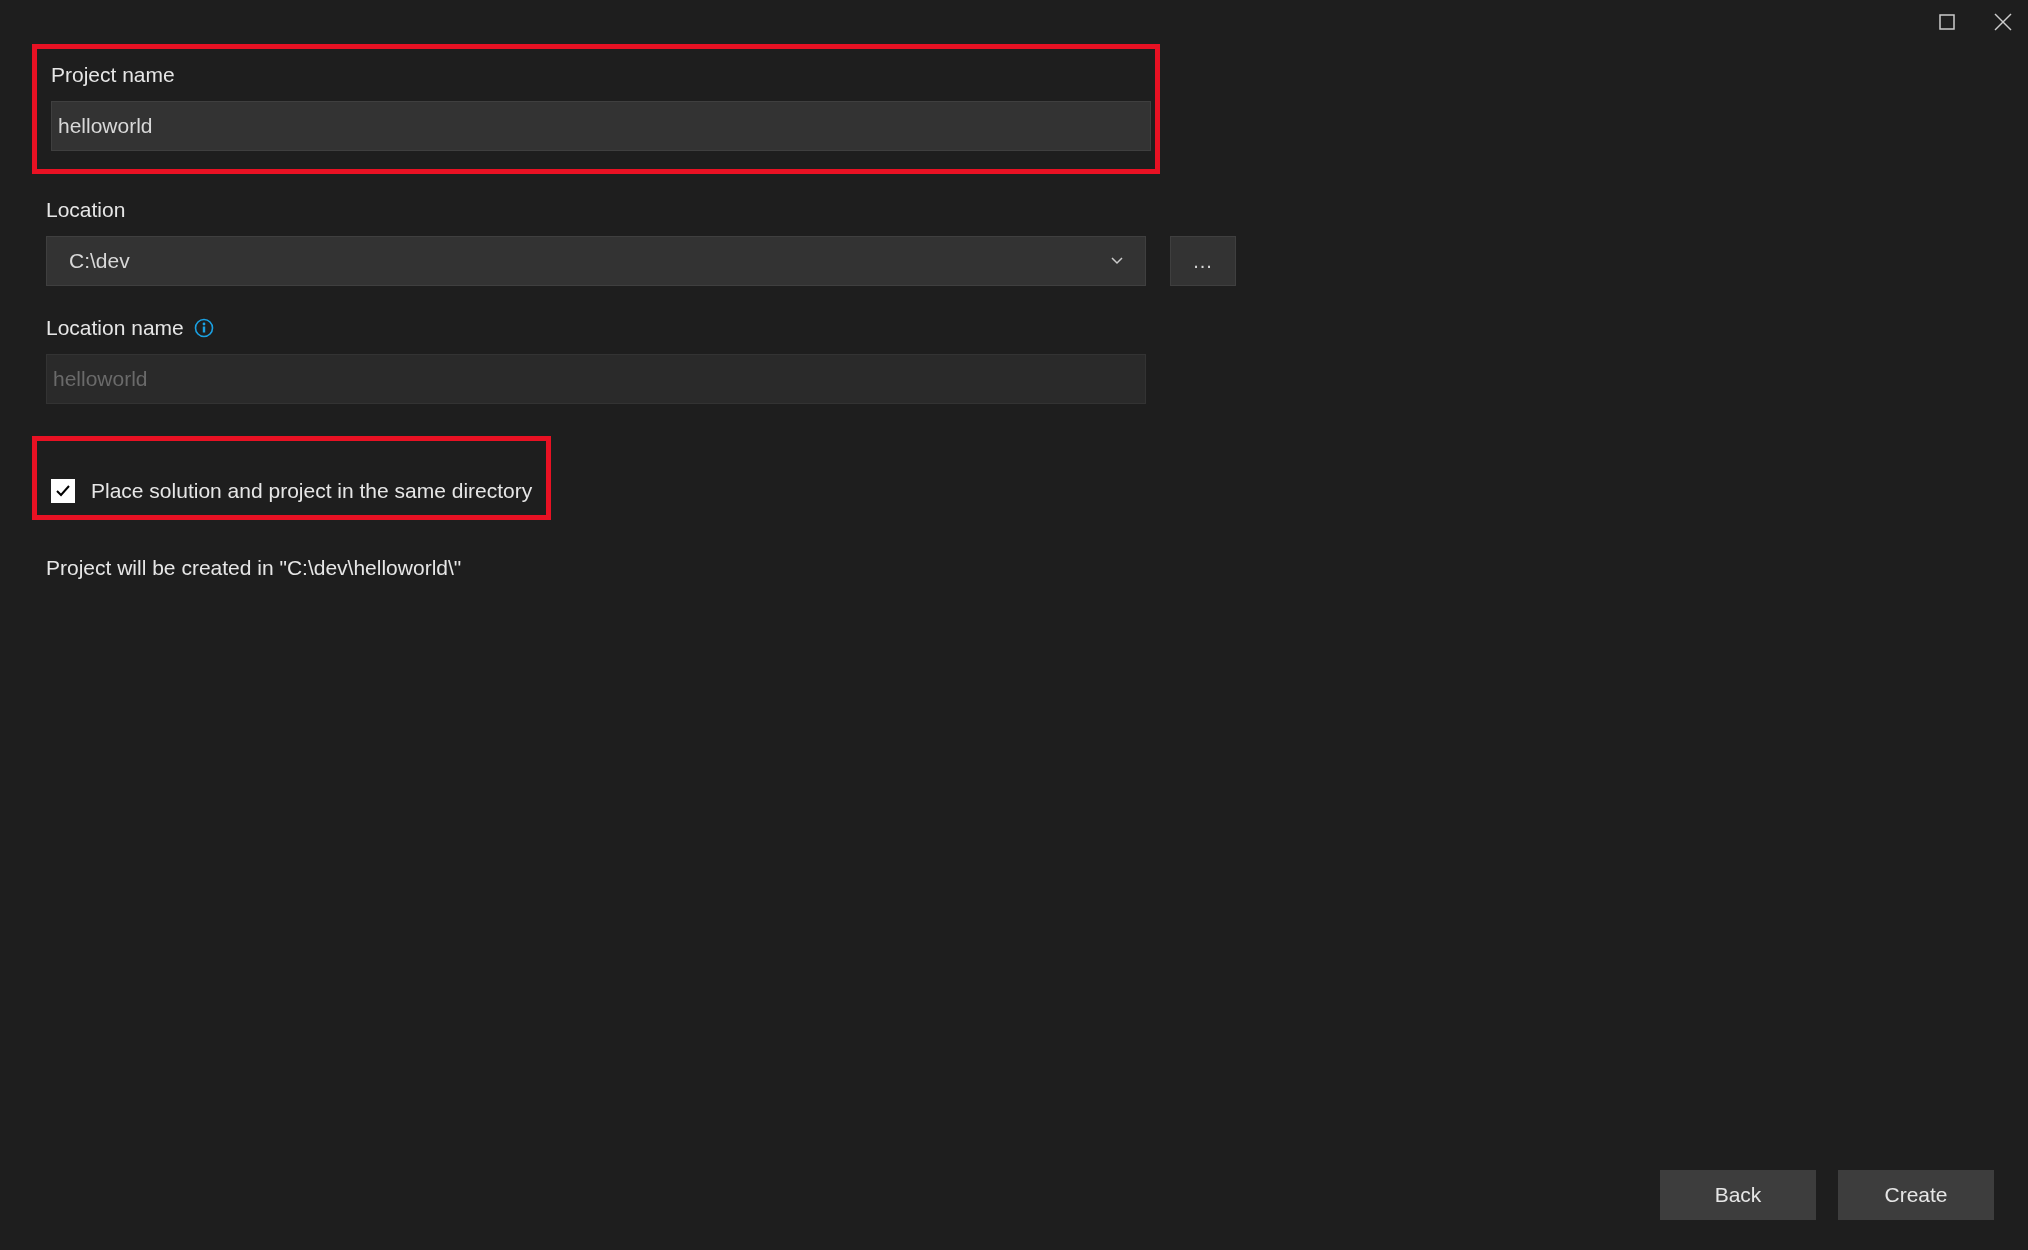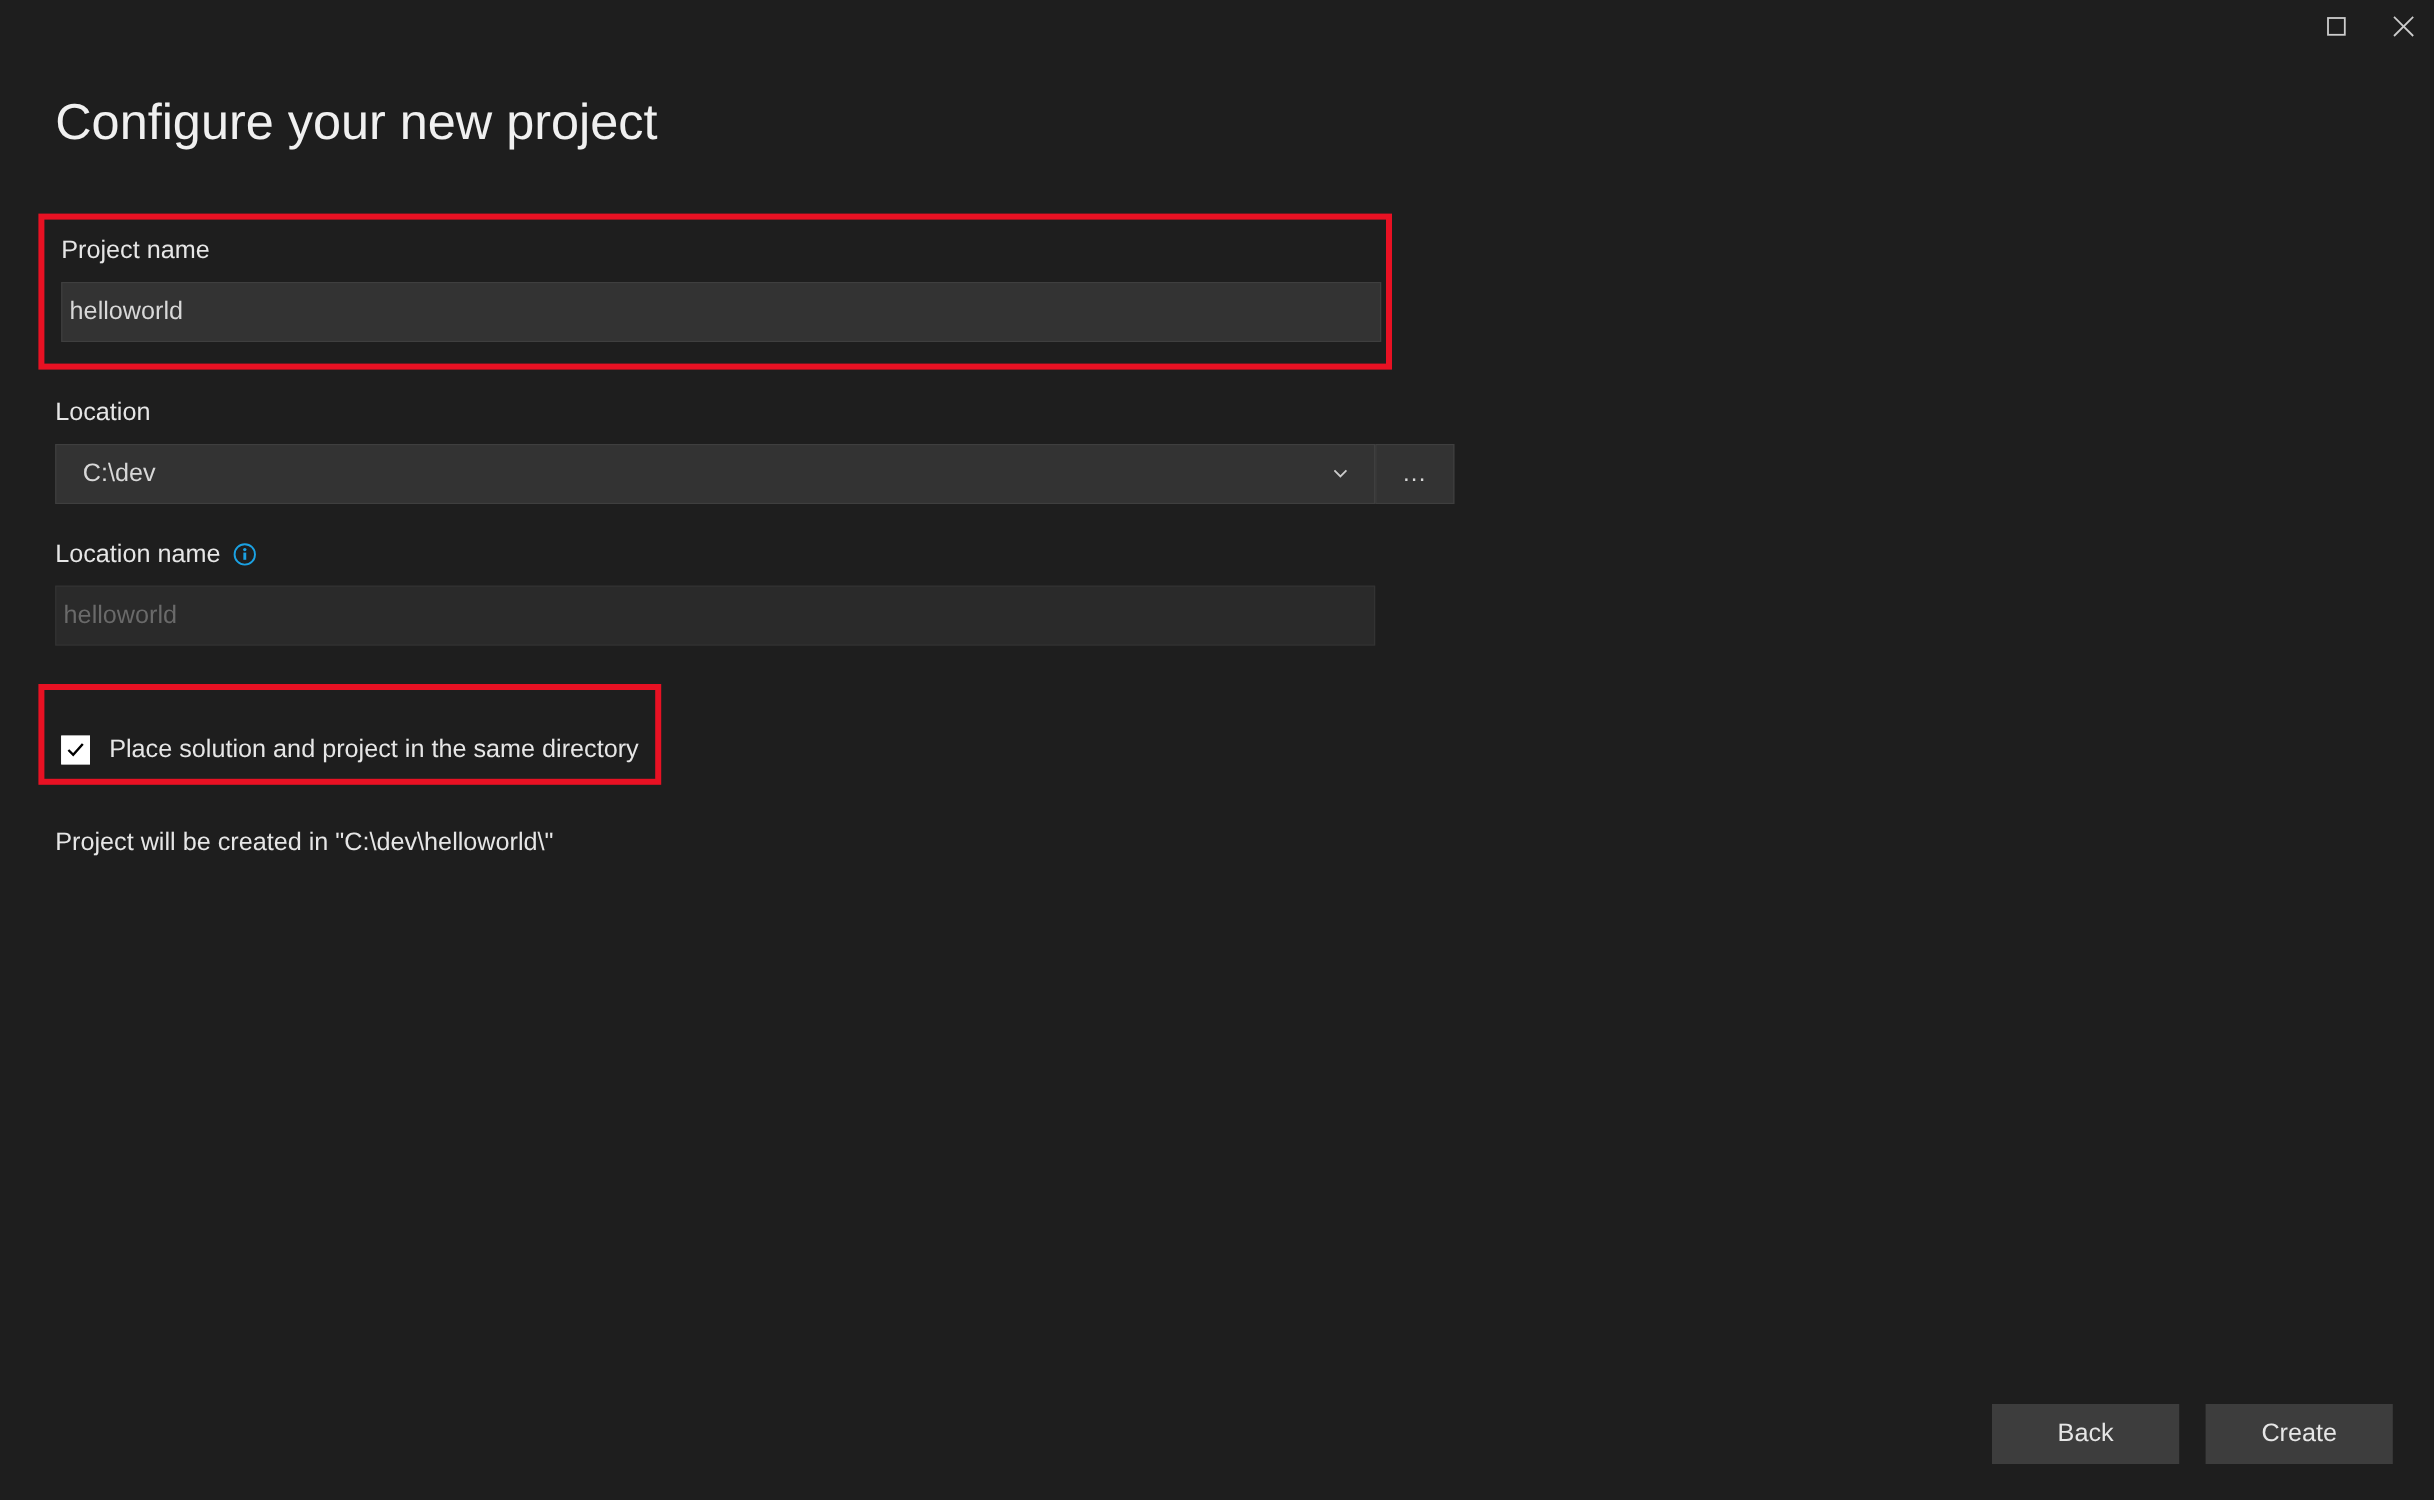--- a/index.html
+++ b/index.html
@@ -83,20 +83,21 @@
       color: #6a6a6a;
     }
     .text-input.disabled {
       background: #2a2a2a;
       border-color: #333;
       color: #6a6a6a;
     }
     .location-row {
       display: flex;
       align-items: flex-start;
+      gap: 24px;
     }
     .select-wrap {
       position: relative;
       width: 1100px;
     }
     .select-input {
       width: 100%;
       height: 50px;
       background: #333333;
       border: 1px solid #3f3f3f;
@@ -197,21 +198,20 @@
   </div>
   <div class="window-btn">
     <svg width="18" height="18" viewBox="0 0 18 18">
       <line x1="1" y1="1" x2="17" y2="17" stroke="#cccccc" stroke-width="1.5"></line>
       <line x1="17" y1="1" x2="1" y2="17" stroke="#cccccc" stroke-width="1.5"></line>
     </svg>
   </div>
 </div>
 
 <div class="content">
-  <h1 class="page-title">Configure your new project</h1>
 
 
   <div class="highlight-red project-name-highlight">
     <div class="field-label">Project name</div>
     <input type="text" class="text-input" value="helloworld" style="">
   </div>
 
   <div class="form-group" style="margin-top: 24px;">
     <div class="field-label">Location</div>
     <div class="location-row">

